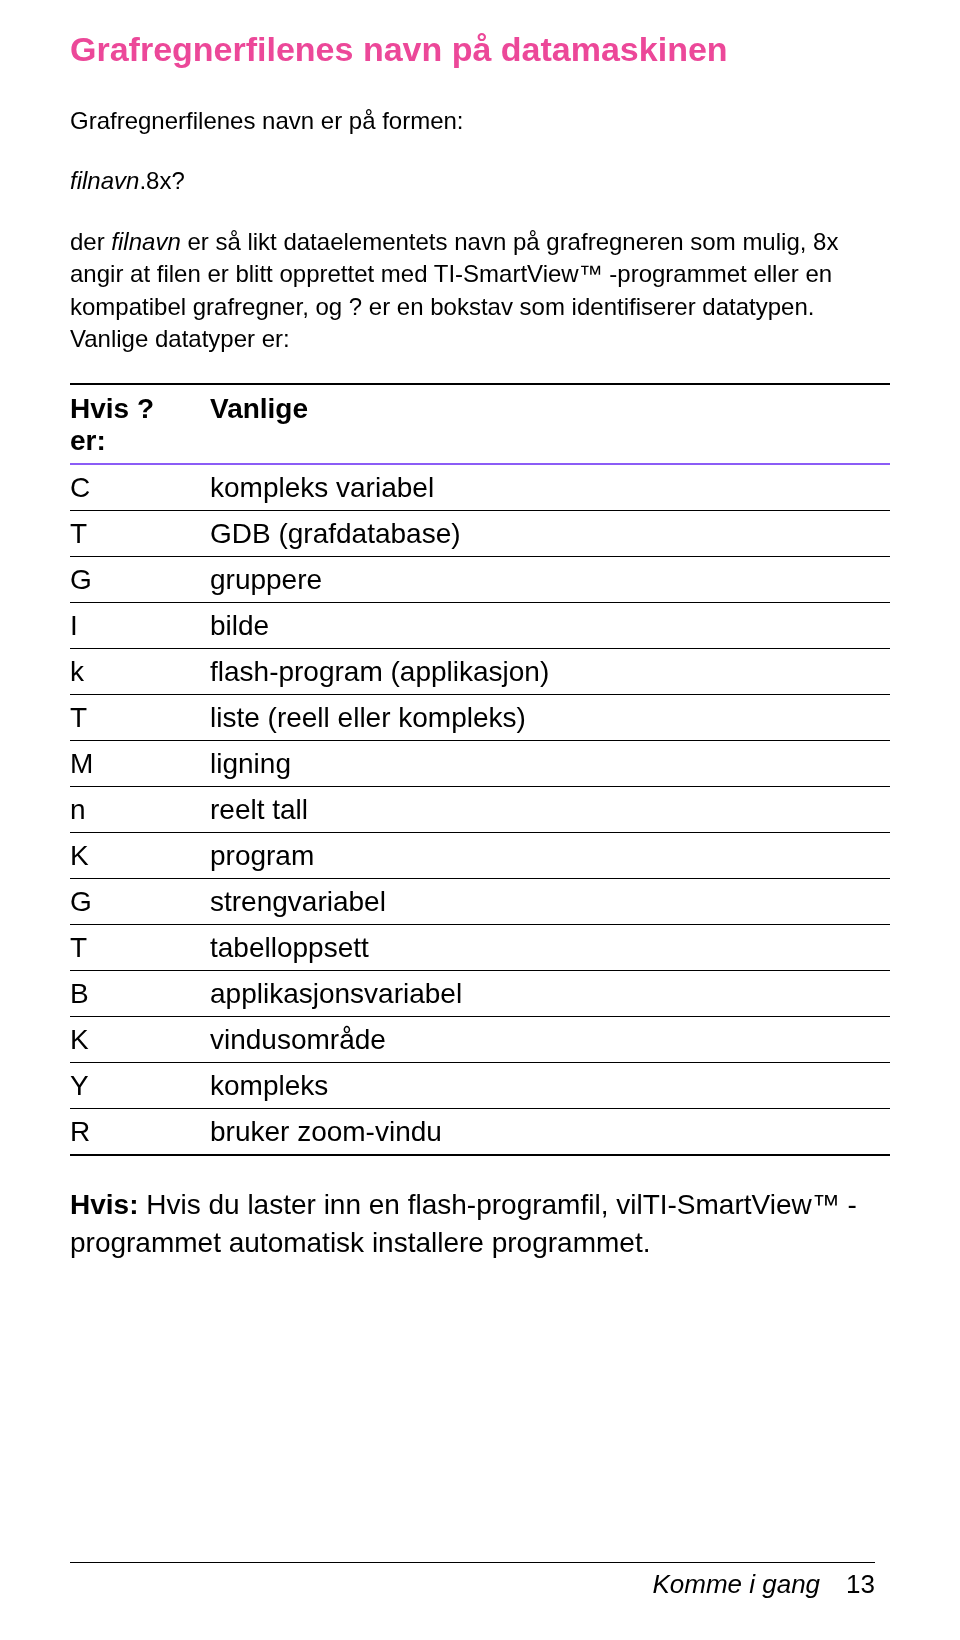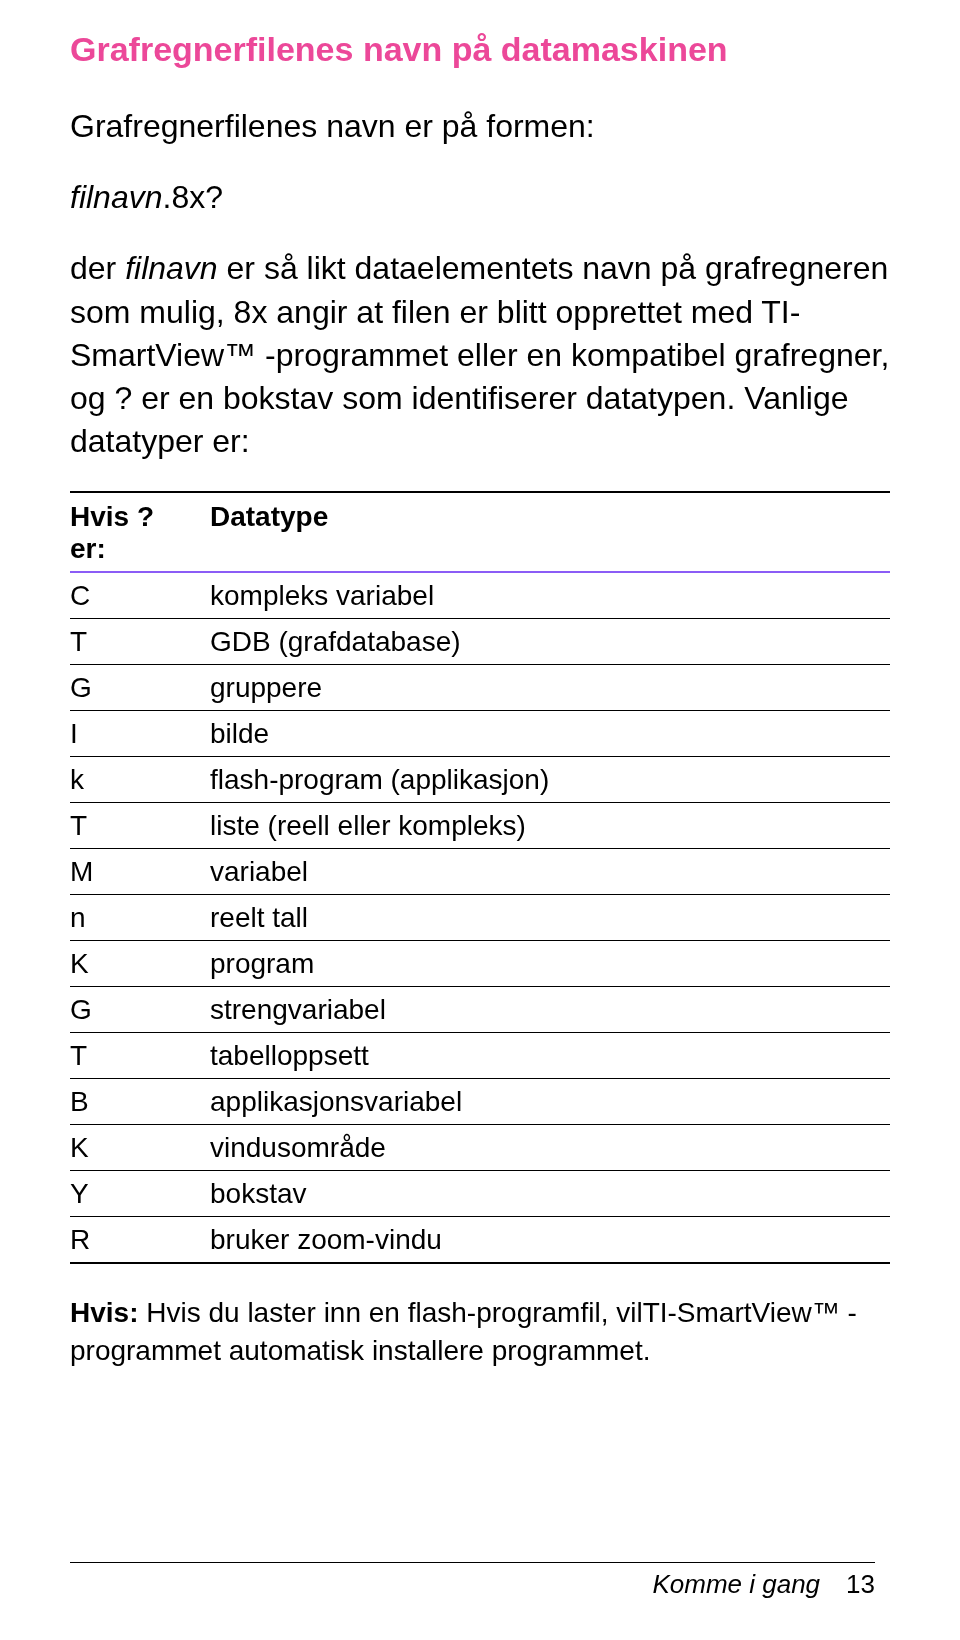--- a/index.html
+++ b/index.html
@@ -12,21 +12,21 @@
     position: relative;
     color: #000;
   }
   .heading {
     color: #ec4899;
     font-size: 34px;
     font-weight: bold;
     margin-bottom: 36px;
   }
   .body-text {
-    font-size: 32px;
+    font-size: 24px;
     line-height: 1.35;
     margin-bottom: 28px;
   }
   .italic { font-style: italic; }
   table {
     border-collapse: collapse;
     width: 100%;
     margin-top: 10px;
   }
   thead th {
@@ -81,21 +81,21 @@
   <span>der </span><span class="italic">filnavn</span><span> er så likt dataelementets navn på grafregneren som mulig, 8x angir at filen er blitt opprettet med TI-SmartView™ -programmet eller en kompatibel grafregner, og ? er en bokstav som identifiserer datatypen. Vanlige datatyper er:</span>
 </div>
 
 <table>
   <thead>
     <tr>
       <th>
         <span>Hvis ?</span><br>
         <span>er:</span>
       </th>
-      <th>Datatype</th>
+      <th>Vanlige</th>
     </tr>
   </thead>
   <tbody id="table-body">
       <tr>
         <td>C</td>
         <td>kompleks variabel</td>
       </tr>
       <tr>
         <td>T</td>
         <td>GDB (grafdatabase)</td>
@@ -111,21 +111,21 @@
       <tr>
         <td>k</td>
         <td>flash-program (applikasjon)</td>
       </tr>
       <tr>
         <td>T</td>
         <td>liste (reell eller kompleks)</td>
       </tr>
       <tr>
         <td>M</td>
-        <td>variabel</td>
+        <td>ligning</td>
       </tr>
       <tr>
         <td>n</td>
         <td>reelt tall</td>
       </tr>
       <tr>
         <td>K</td>
         <td>program</td>
       </tr>
       <tr>
@@ -139,21 +139,21 @@
       <tr>
         <td>B</td>
         <td>applikasjonsvariabel</td>
       </tr>
       <tr>
         <td>K</td>
         <td>vindusområde</td>
       </tr>
       <tr>
         <td>Y</td>
-        <td>bokstav</td>
+        <td>kompleks</td>
       </tr>
       <tr>
         <td>R</td>
         <td>bruker zoom-vindu</td>
       </tr>
     </tbody>
 </table>
 
 <div class="note">
   <b>Hvis:</b><span> Hvis du laster inn en flash-programfil, vilTI-SmartView™ -programmet automatisk installere programmet.</span>

